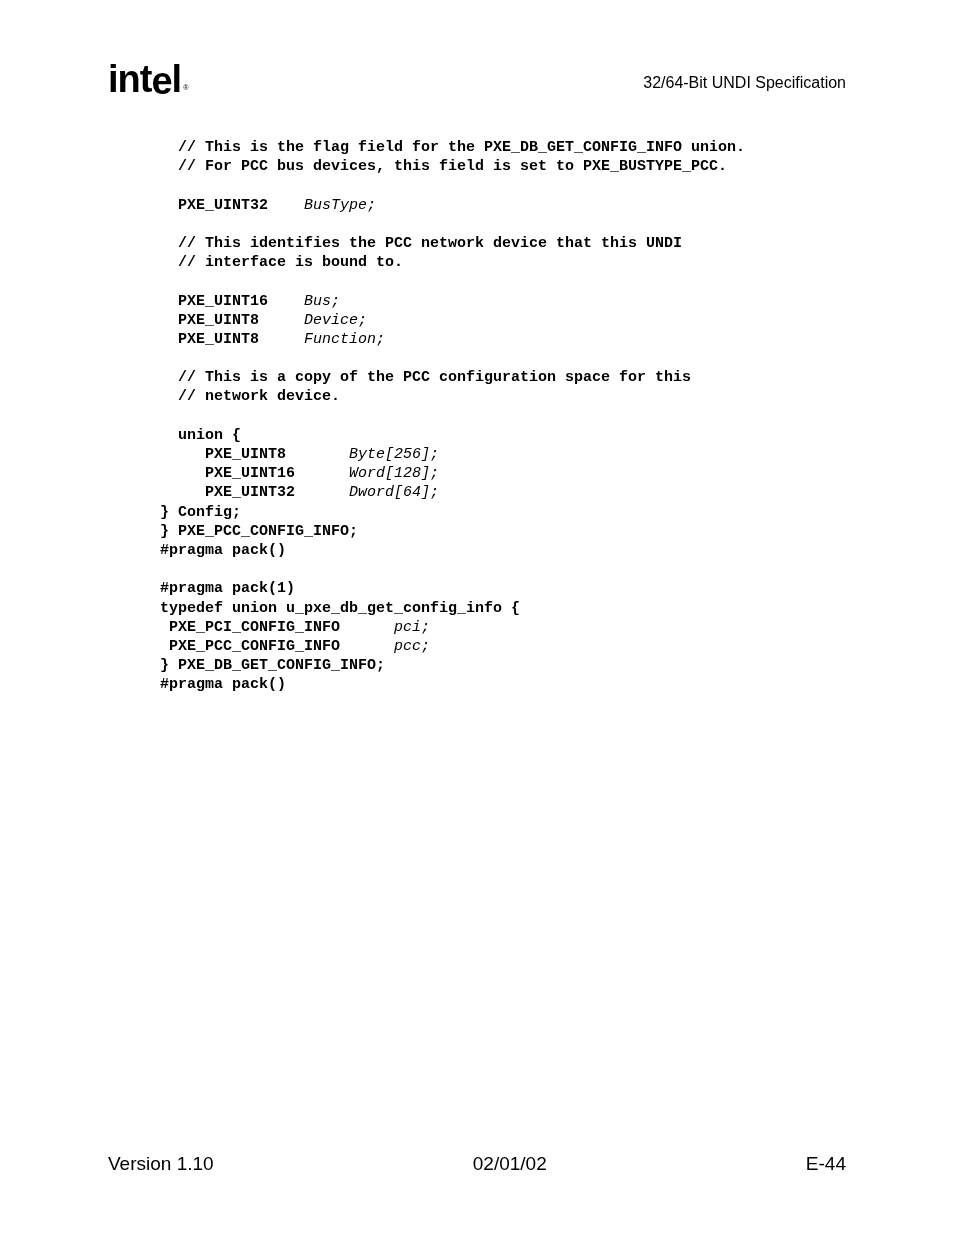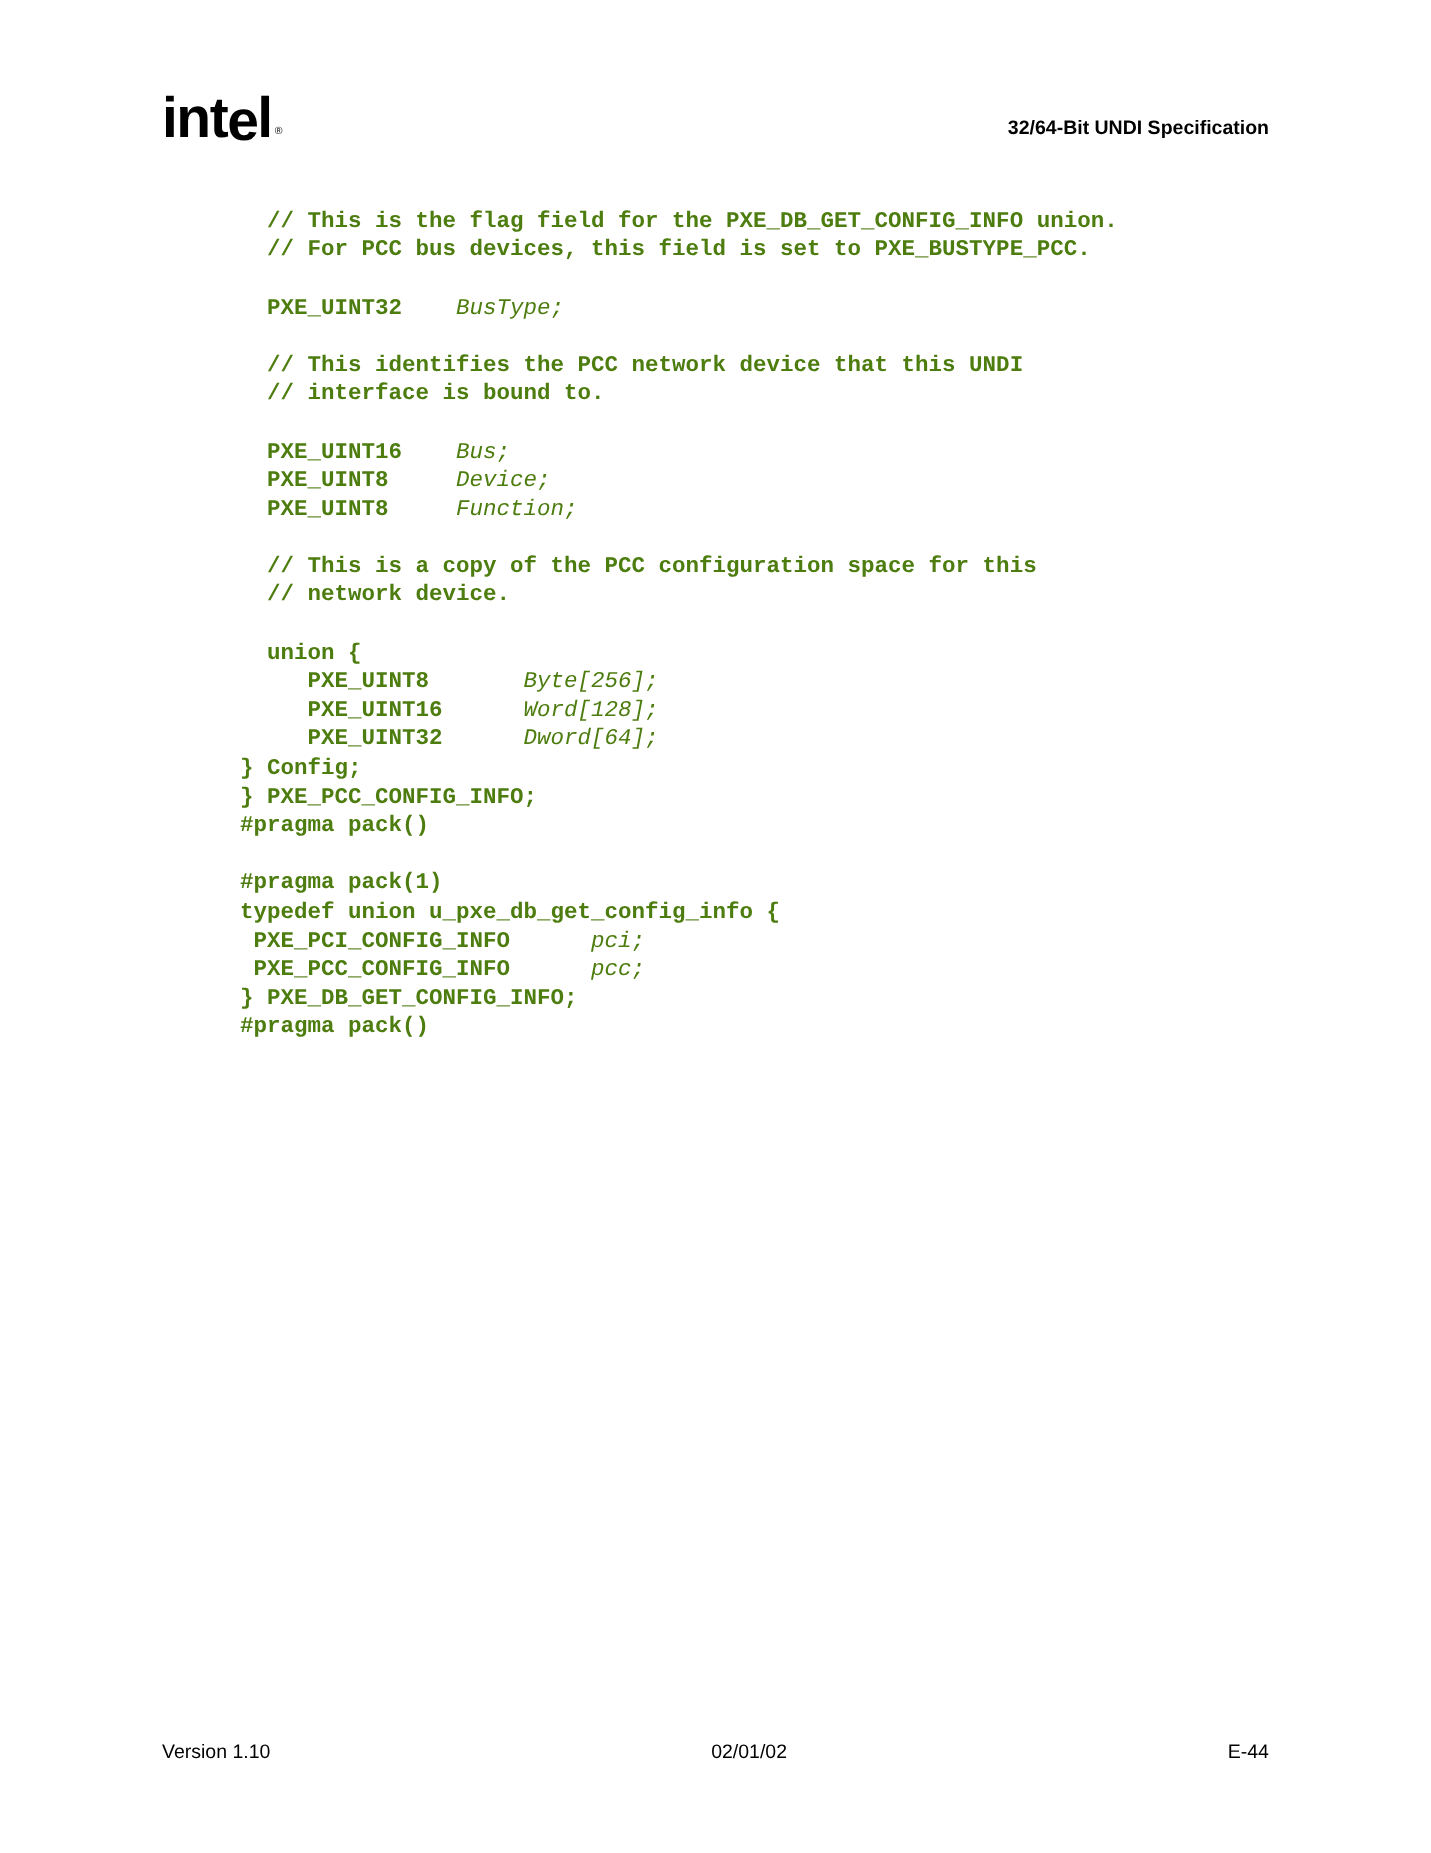--- a/index.html
+++ b/index.html
@@ -37,46 +37,46 @@
   }
   .logo .sub {
     font-size: 7px;
     font-weight: normal;
     vertical-align: baseline;
     position: relative;
     top: -2px;
     left: 2px;
   }
   .spec-title {
-    font-weight: bold;
-    font-size: 13px;
+    font-weight: normal;
+    font-size: 16px;
     color: #000;
     padding-bottom: 6px;
   }
   .code-block {
     font-family: "Courier New", Courier, monospace;
     font-size: 15px;
     line-height: 1.28;
-    color: #4d7c0f;
+    color: #000000;
     font-weight: bold;
     white-space: pre;
     margin-left: 52px;
   }
   .code-block .it {
     font-style: italic;
     font-weight: normal;
   }
   .footer {
     position: absolute;
     left: 108px;
     right: 108px;
     bottom: 60px;
     display: flex;
     justify-content: space-between;
-    font-size: 13px;
+    font-size: 19px;
     color: #000;
     text-align: center;
   }
 </style>
 </head>
 <body>
 
 <div class="page">
 
   <div class="header">

